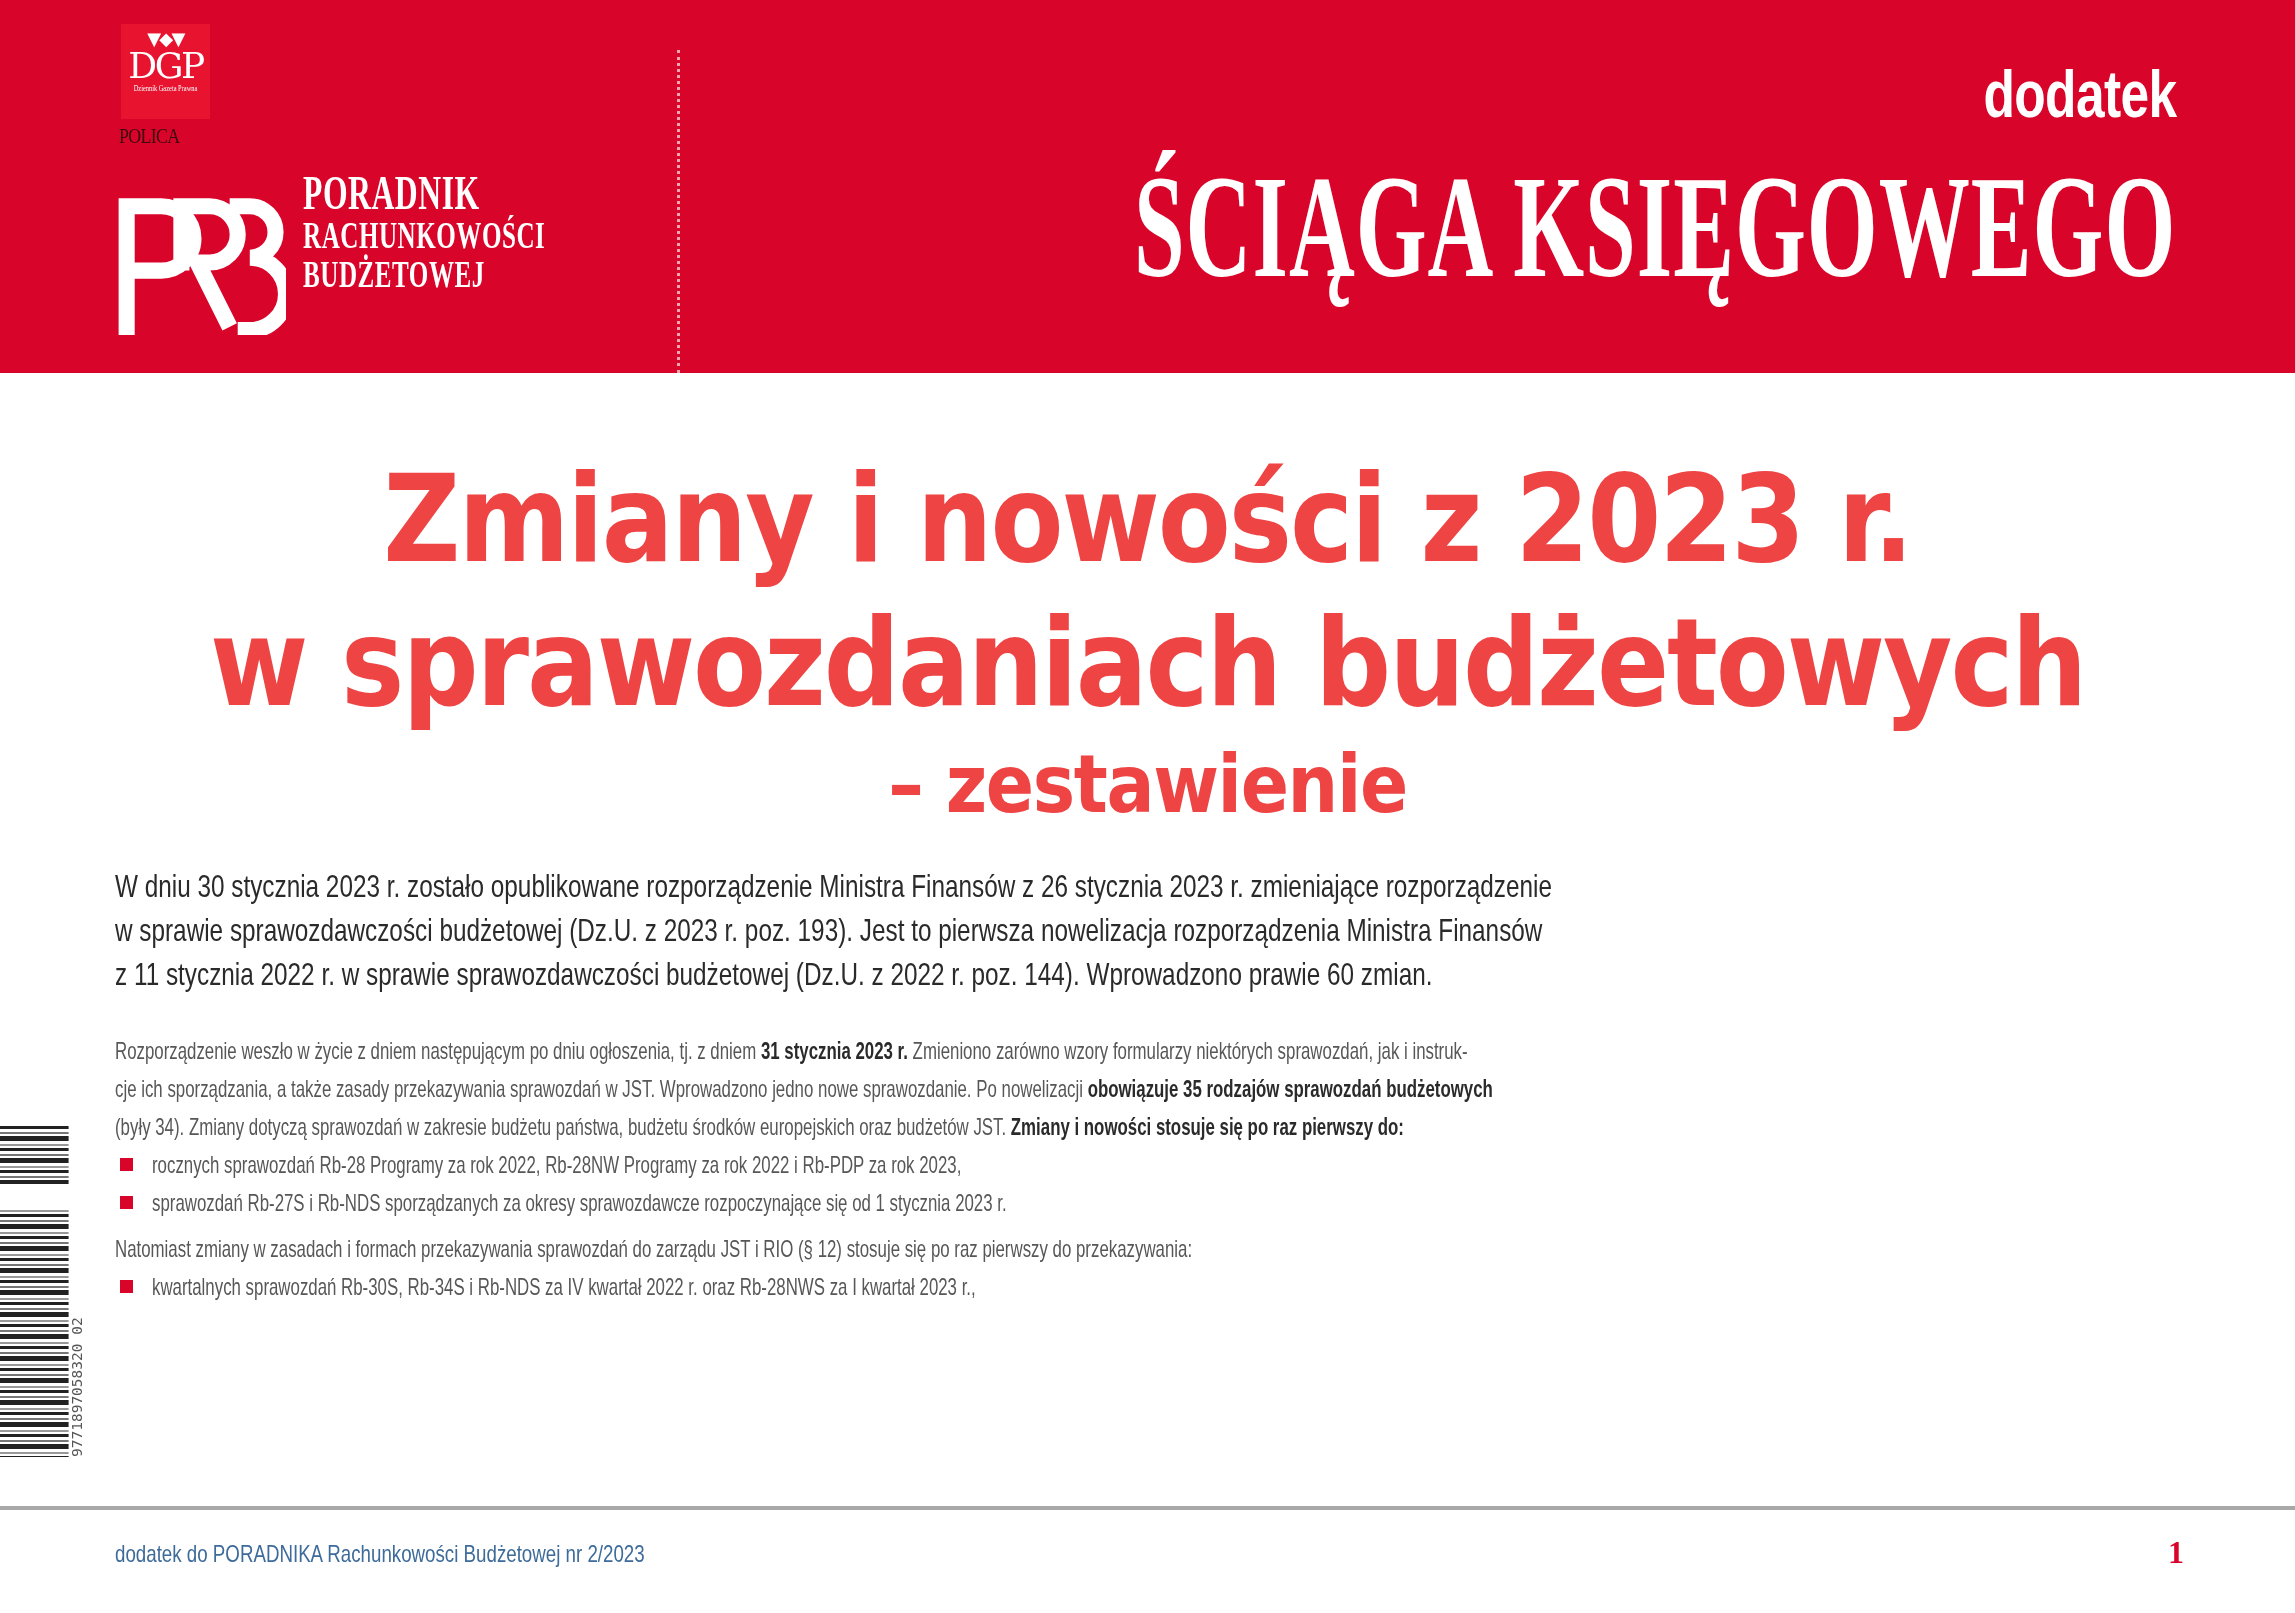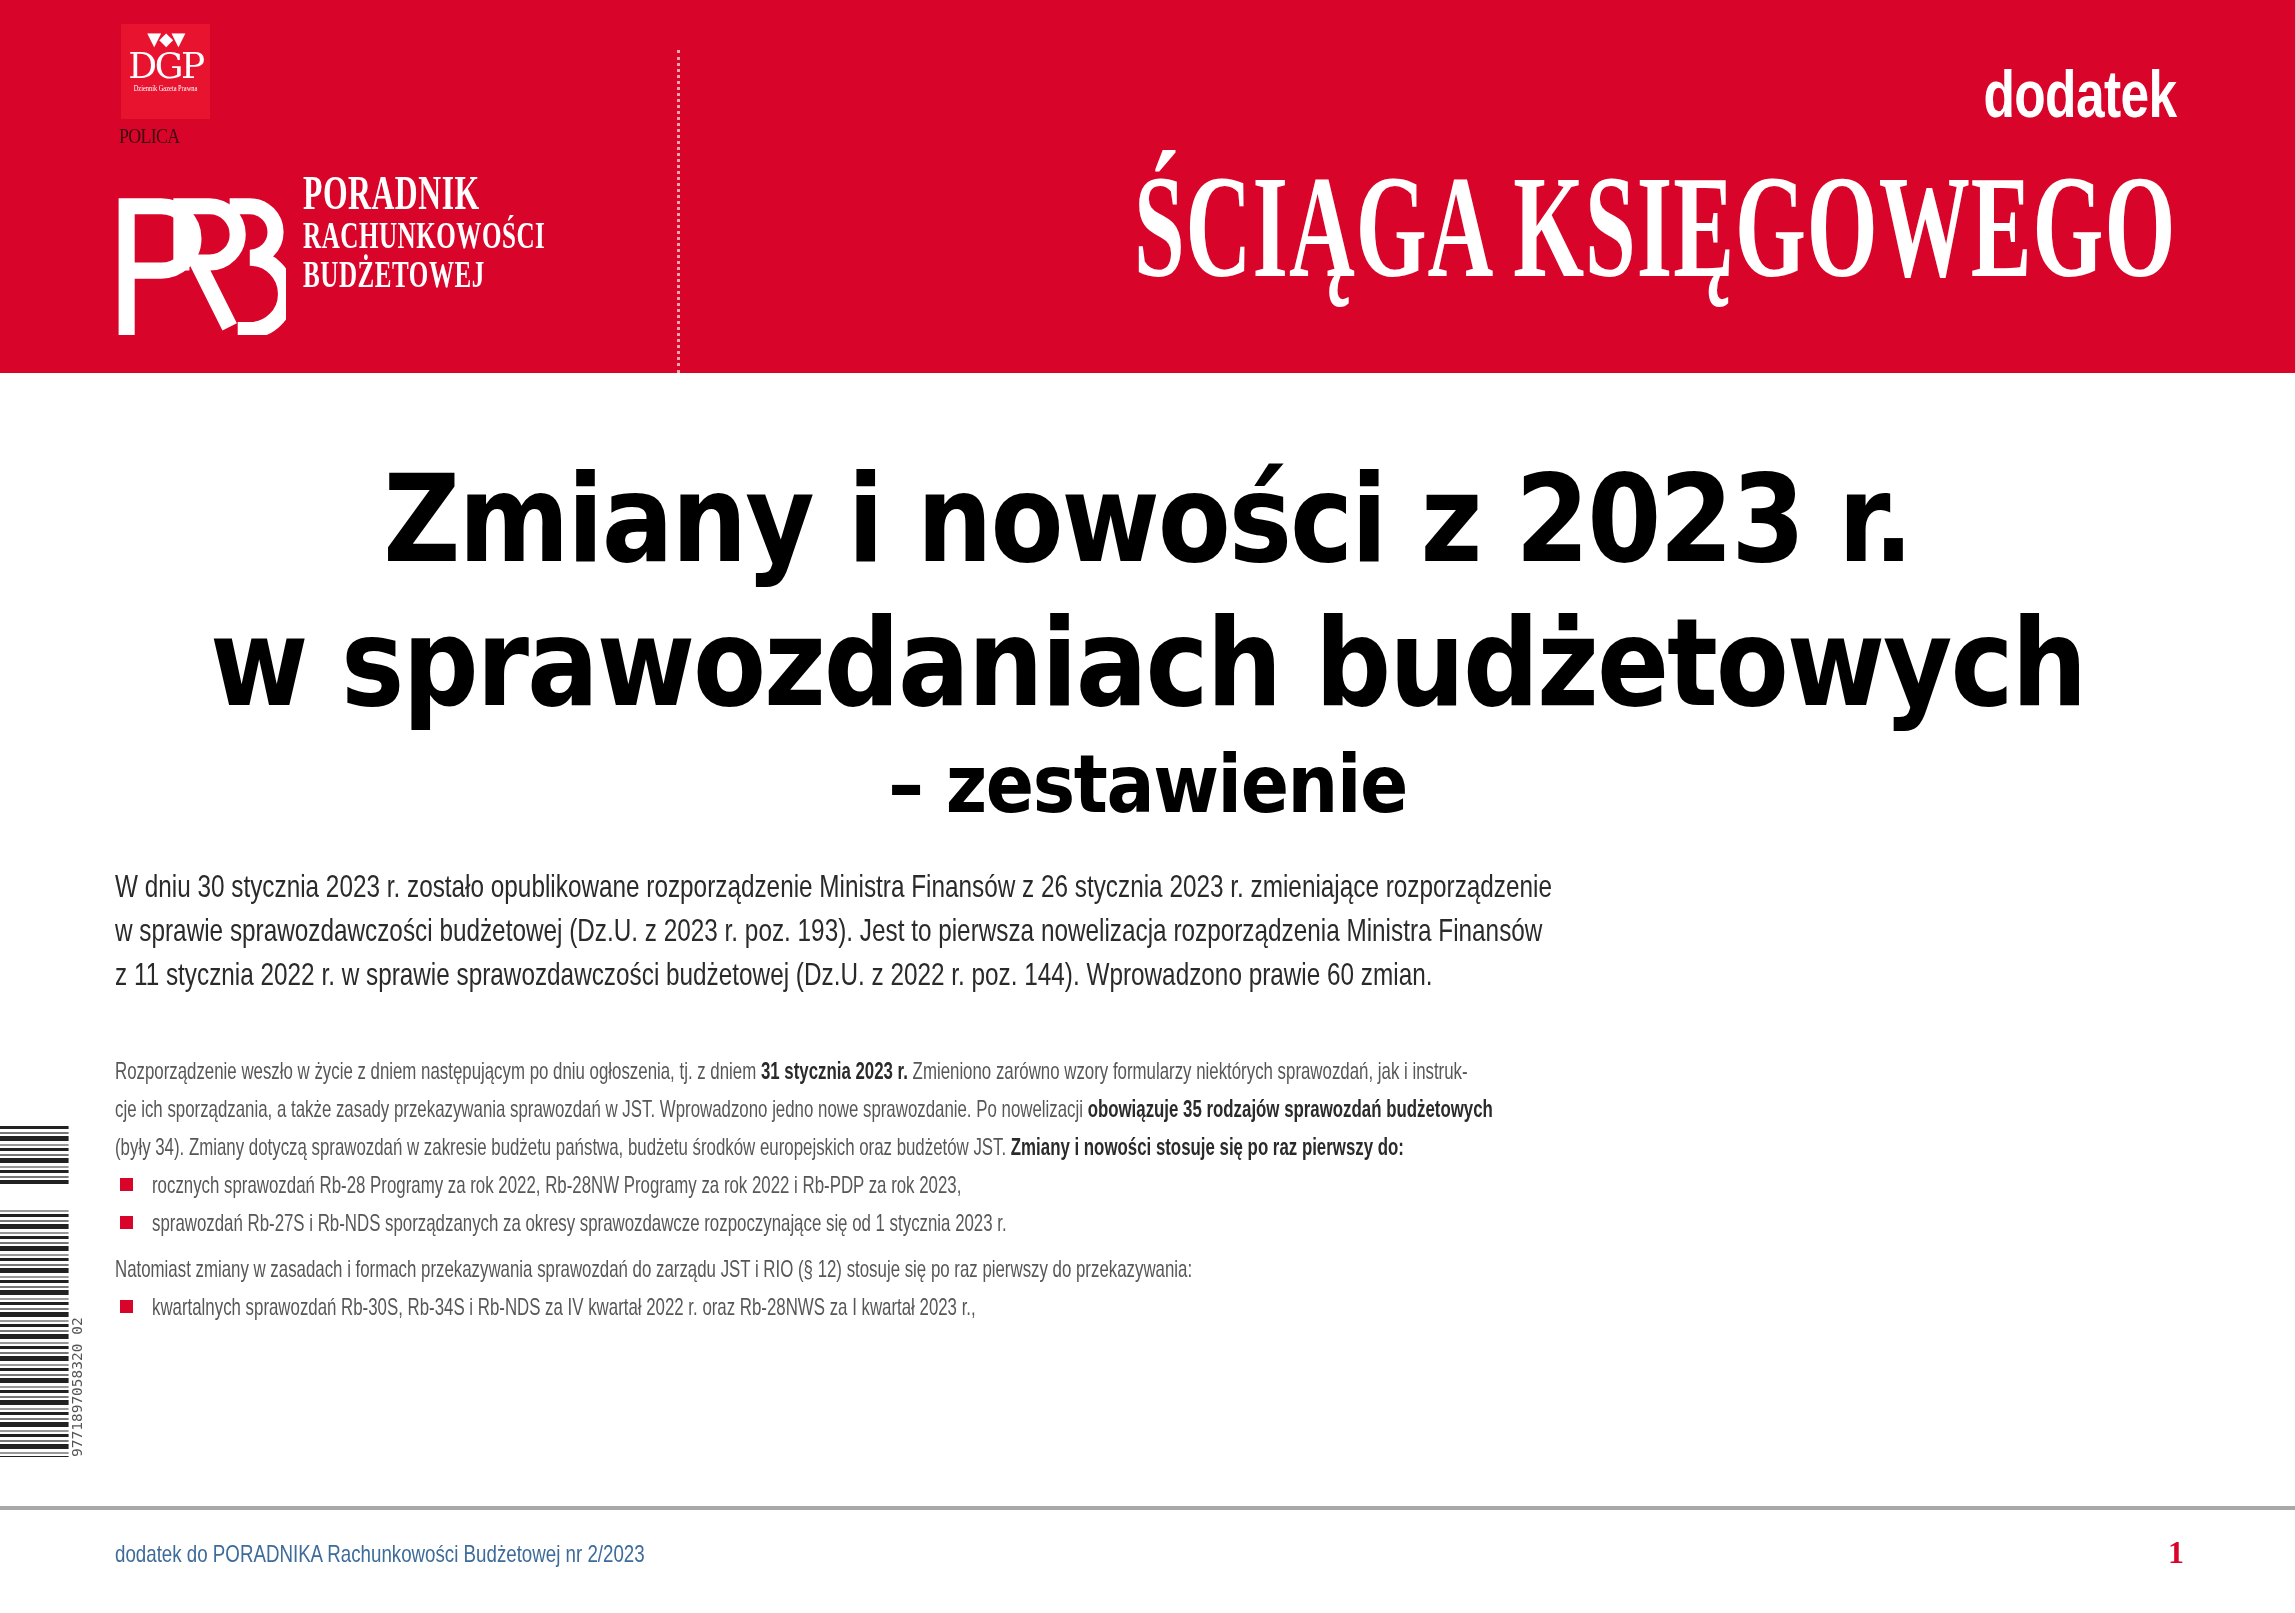--- a/index.html
+++ b/index.html
@@ -37,35 +37,35 @@
   .dodatek {
     position:absolute; right:119px; top:56px; color:#fff; font-family:"Liberation Sans", sans-serif;
     font-weight:bold; font-size:66px; transform:scaleX(0.78); transform-origin:right top; letter-spacing:-0.8px;
   }
   .sciaga {
     position:absolute; right:119px; top:153px; color:#fff; font-family:"Liberation Serif", serif;
     font-weight:bold; font-size:147px; line-height:147px; transform:scaleX(0.62); transform-origin:right top;
     letter-spacing:1.6px; white-space:nowrap;
   }
   .title {
-    position:absolute; left:0; width:2295px; top:448px; text-align:center; color:#000000;
+    position:absolute; left:0; width:2295px; top:448px; text-align:center; color:#ef4444;
     font-family:"DejaVu Sans", sans-serif; font-weight:bold;
   }
   .title .t1, .title .t2 {
     font-size:121px; line-height:144px; display:block; transform:scaleX(0.88); letter-spacing:-2.4px;
   }
   .title .t3 { font-size:81px; line-height:97px; display:block; transform:scaleX(0.88); letter-spacing:-1.6px; }
   .lead {
     position:absolute; left:115px; top:864px; width:2066px; color:#2a2a2a;
     font-family:"Liberation Sans", sans-serif; font-weight:normal; font-size:32px; line-height:44px;
   }
   .lead span { display:block; white-space:nowrap; transform:scaleX(0.76); transform-origin:left; }
   .small {
     position:absolute; left:115px; width:2066px; color:#575757;
-    font-family:"Liberation Sans", sans-serif; font-size:23.4px; line-height:38px;margin-top:20px;
+    font-family:"Liberation Sans", sans-serif; font-size:23.4px; line-height:38px;
   }
   .small .row { white-space:nowrap; transform:scaleX(0.72); transform-origin:left; display:block; }
   .small b { color:#2a2a2a; }
   .bullets { list-style:none; margin:0; padding:0; }
   .bullets li { position:relative; padding-left:37px; height:38px; line-height:38px; }
   .bullets li .sq {
     position:absolute; left:4.8px; top:12px; width:13px; height:13px; background:#d90429;
   }
   .bullets li .txt { display:inline-block; white-space:nowrap; transform:scaleX(0.72); transform-origin:left; }
   .barcode {

